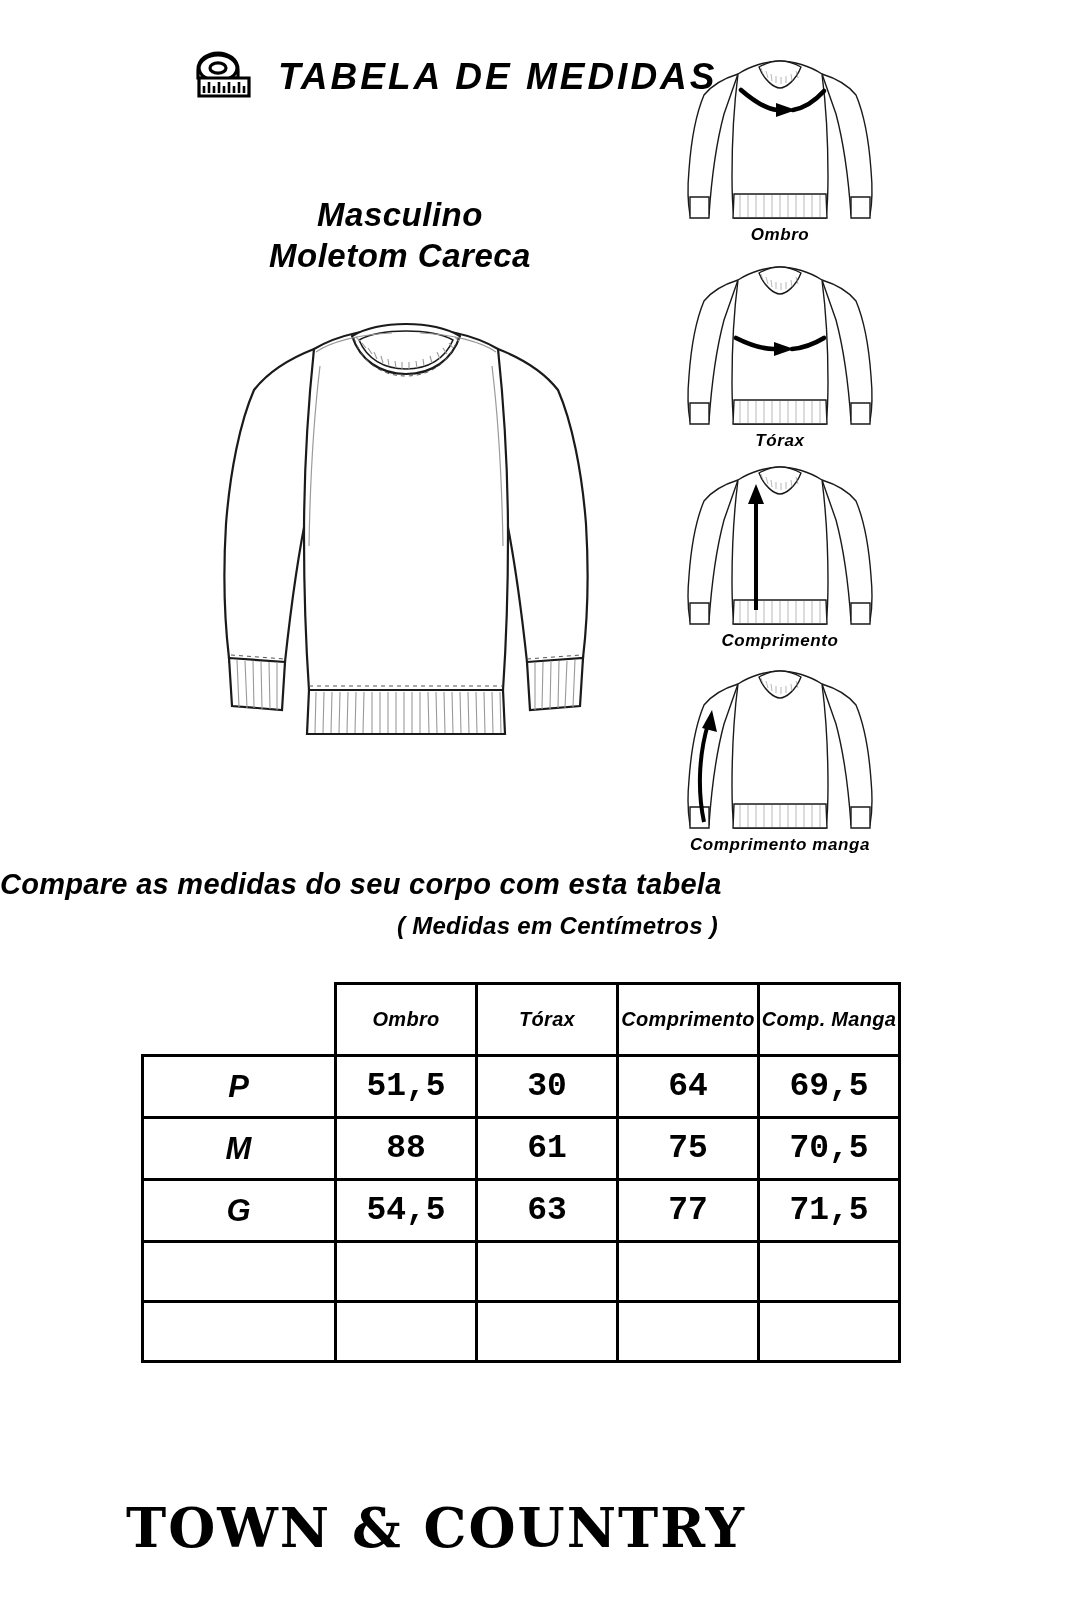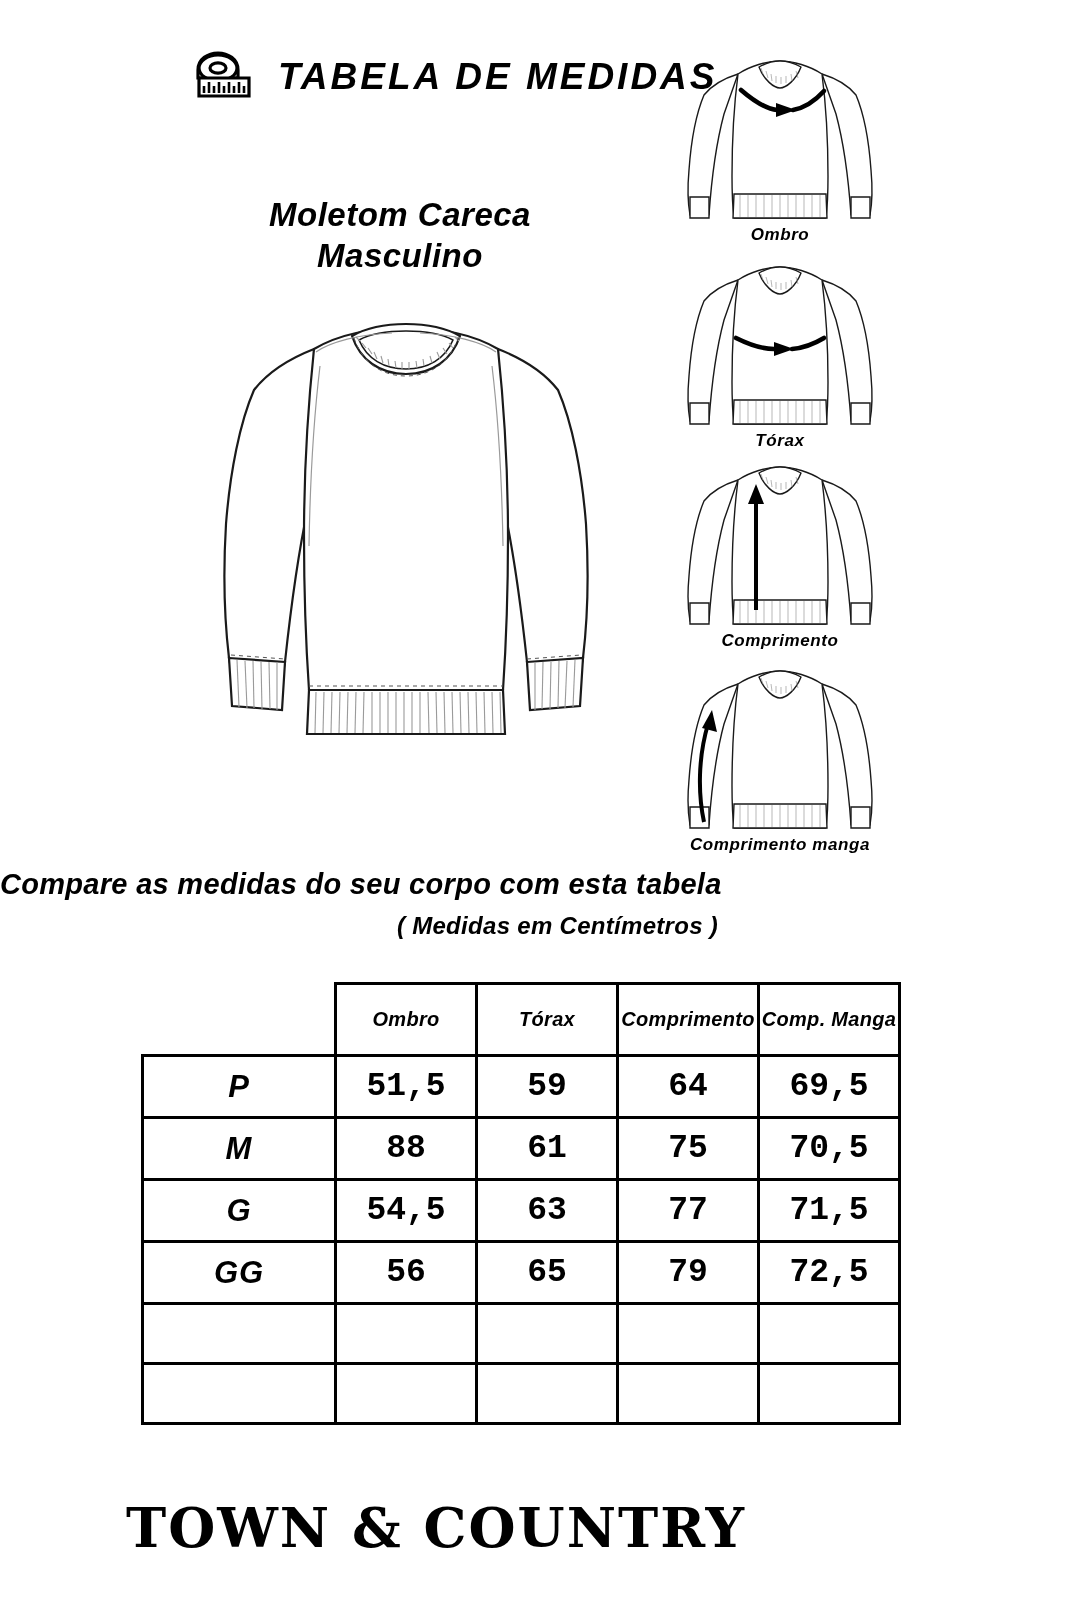--- a/index.html
+++ b/index.html
@@ -183,22 +183,22 @@
         <line x1="47" y1="34" x2="47" y2="45"></line>
         <line x1="52" y1="38" x2="52" y2="45"></line>
       </g>
     </svg>
   </span>
 
   <div id="main-title" class="disp">TABELA DE MEDIDAS</div>
 </div>
 
 <div id="product-name">
+  <div class="disp">Masculino</div>
   <div class="disp">Moletom Careca</div>
-  <div class="disp">Masculino</div>
 </div>
 
 <div id="main-illustration">
   <svg viewBox="0 0 420 470" width="420" height="470">
     <g fill="#ffffff" stroke="#1a1a1a" stroke-width="2.2" stroke-linejoin="round">
 
       <path d="M118 63 C95 72 72 86 58 104 C44 136 34 186 30 238
                C27 288 28 330 33 372 C36 392 44 404 58 406
                C74 406 86 396 89 376 C95 320 104 250 118 196 Z"></path>
 
@@ -513,48 +513,41 @@
       <td class="corner-cell"></td>
       <td class="disp">Ombro</td>
       <td class="disp">Tórax</td>
       <td class="disp">Comprimento</td>
       <td class="disp">Comp. Manga</td>
     </tr>
 
     <tr class="data-row">
       <td class="size-label">P</td>
       <td class="size-value">51,5</td>
-      <td class="size-value">59</td>
+      <td class="size-value">30</td>
       <td class="size-value">64</td>
       <td class="size-value">69,5</td>
     </tr>
 
     <tr class="data-row">
       <td class="size-label">M</td>
       <td class="size-value">88</td>
       <td class="size-value">61</td>
       <td class="size-value">75</td>
       <td class="size-value">70,5</td>
     </tr>
 
     <tr class="data-row">
       <td class="size-label">G</td>
       <td class="size-value">54,5</td>
       <td class="size-value">63</td>
       <td class="size-value">77</td>
       <td class="size-value">71,5</td>
     </tr>
 
-    <tr class="data-row">
-      <td class="size-label">GG</td>
-      <td class="size-value">56</td>
-      <td class="size-value">65</td>
-      <td class="size-value">79</td>
-      <td class="size-value">72,5</td>
-    </tr>
 
     <tr class="empty-row">
       <td class="size-label"></td>
       <td class="size-value"></td>
       <td class="size-value"></td>
       <td class="size-value"></td>
       <td class="size-value"></td>
     </tr>
 
     <tr class="empty-row">

